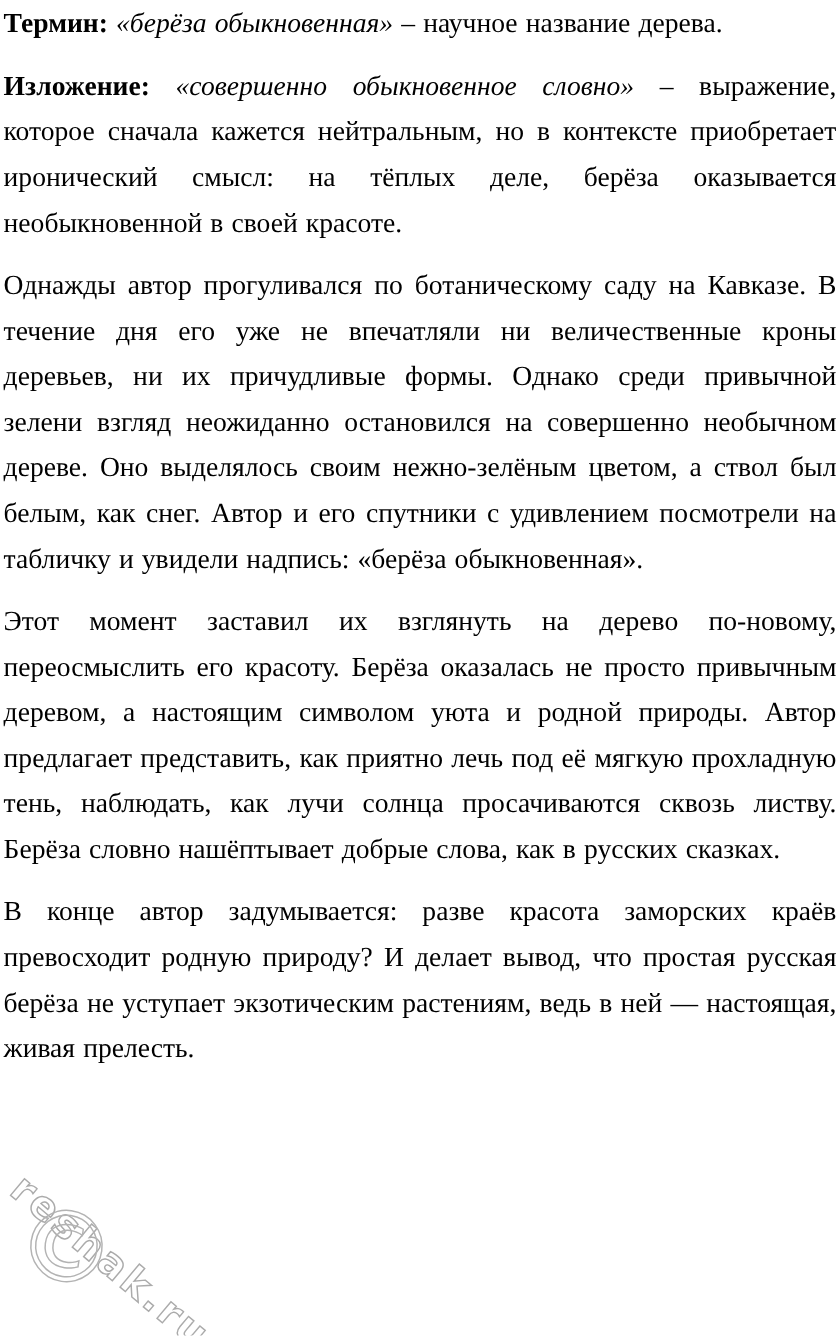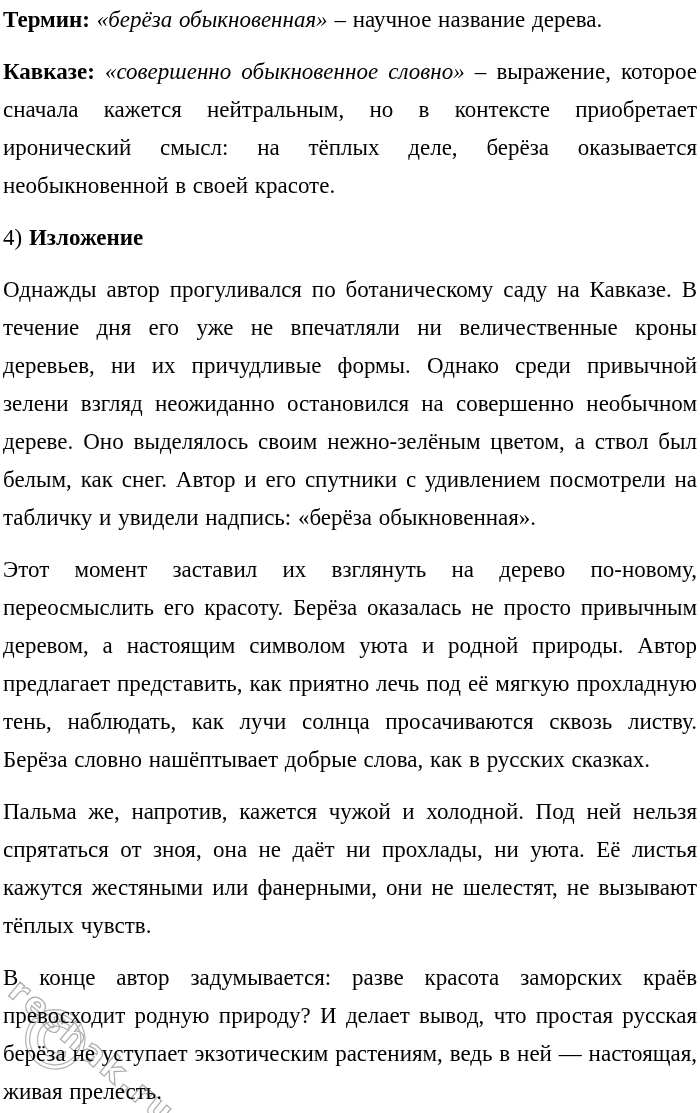--- a/index.html
+++ b/index.html
@@ -68,25 +68,23 @@
 
 <div class="watermark">
   <span class="wm-text">reshak.ru</span>
   <span class="wm-copy">©</span>
 </div>
 
 <div class="page">
 
   <p class="para"><span class="b">Термин: </span><span class="i">«берёза обыкновенная»</span><span> – научное название дерева.</span></p>
 
-  <p class="para"><span class="b">Кавказе: </span><span class="i">«совершенно обыкновенное словно»</span><span> – выражение, которое сначала кажется нейтральным, но в контексте приобретает иронический смысл: на тёплых деле, берёза оказывается необыкновен­ной в своей красоте.</span></p>
+  <p class="para"><span class="b">Изложение: </span><span class="i">«совершенно обыкновенное словно»</span><span> – выражение, которое сначала кажется нейтральным, но в контексте приобретает иронический смысл: на тёплых деле, берёза оказывается необыкновен­ной в своей красоте.</span></p>
 
-  <p class="para"><span>4) </span><span class="b">Изложение</span></p>
 
   <p class="para"><span>Однажды автор прогуливался по ботаническому саду на Кавказе. В течение дня его уже не впечатляли ни величественные кроны деревьев, ни их причудливые формы. Однако среди привычной зелени взгляд неожиданно остановился на совершенно необычном дереве. Оно выделялось своим нежно-зелёным цветом, а ствол был белым, как снег. Автор и его спутники с удивлением посмотрели на табличку и увидели надпись: «берёза обыкновенная».</span></p>
 
   <p class="para"><span>Этот момент заставил их взглянуть на дерево по-новому, переосмыслить его красоту. Берёза оказалась не просто привычным деревом, а настоящим символом уюта и родной природы. Автор предлагает представить, как приятно лечь под её мягкую прохладную тень, наблюдать, как лучи солнца просачиваются сквозь листву. Берёза словно нашёптывает добрые слова, как в русских сказках.</span></p>
 
-  <p class="para"><span>Пальма же, напротив, кажется чужой и холодной. Под ней нельзя спрятаться от зноя, она не даёт ни прохлады, ни уюта. Её листья кажутся жестяными или фанерными, они не шелестят, не вызывают тёплых чувств.</span></p>
 
   <p class="para"><span>В конце автор задумывается: разве красота заморских краёв превосходит родную природу? И делает вывод, что простая русская берёза не уступает экзотическим растениям, ведь в ней — настоящая, живая прелесть.</span></p>
 
 </div>
 
 </body></html>

